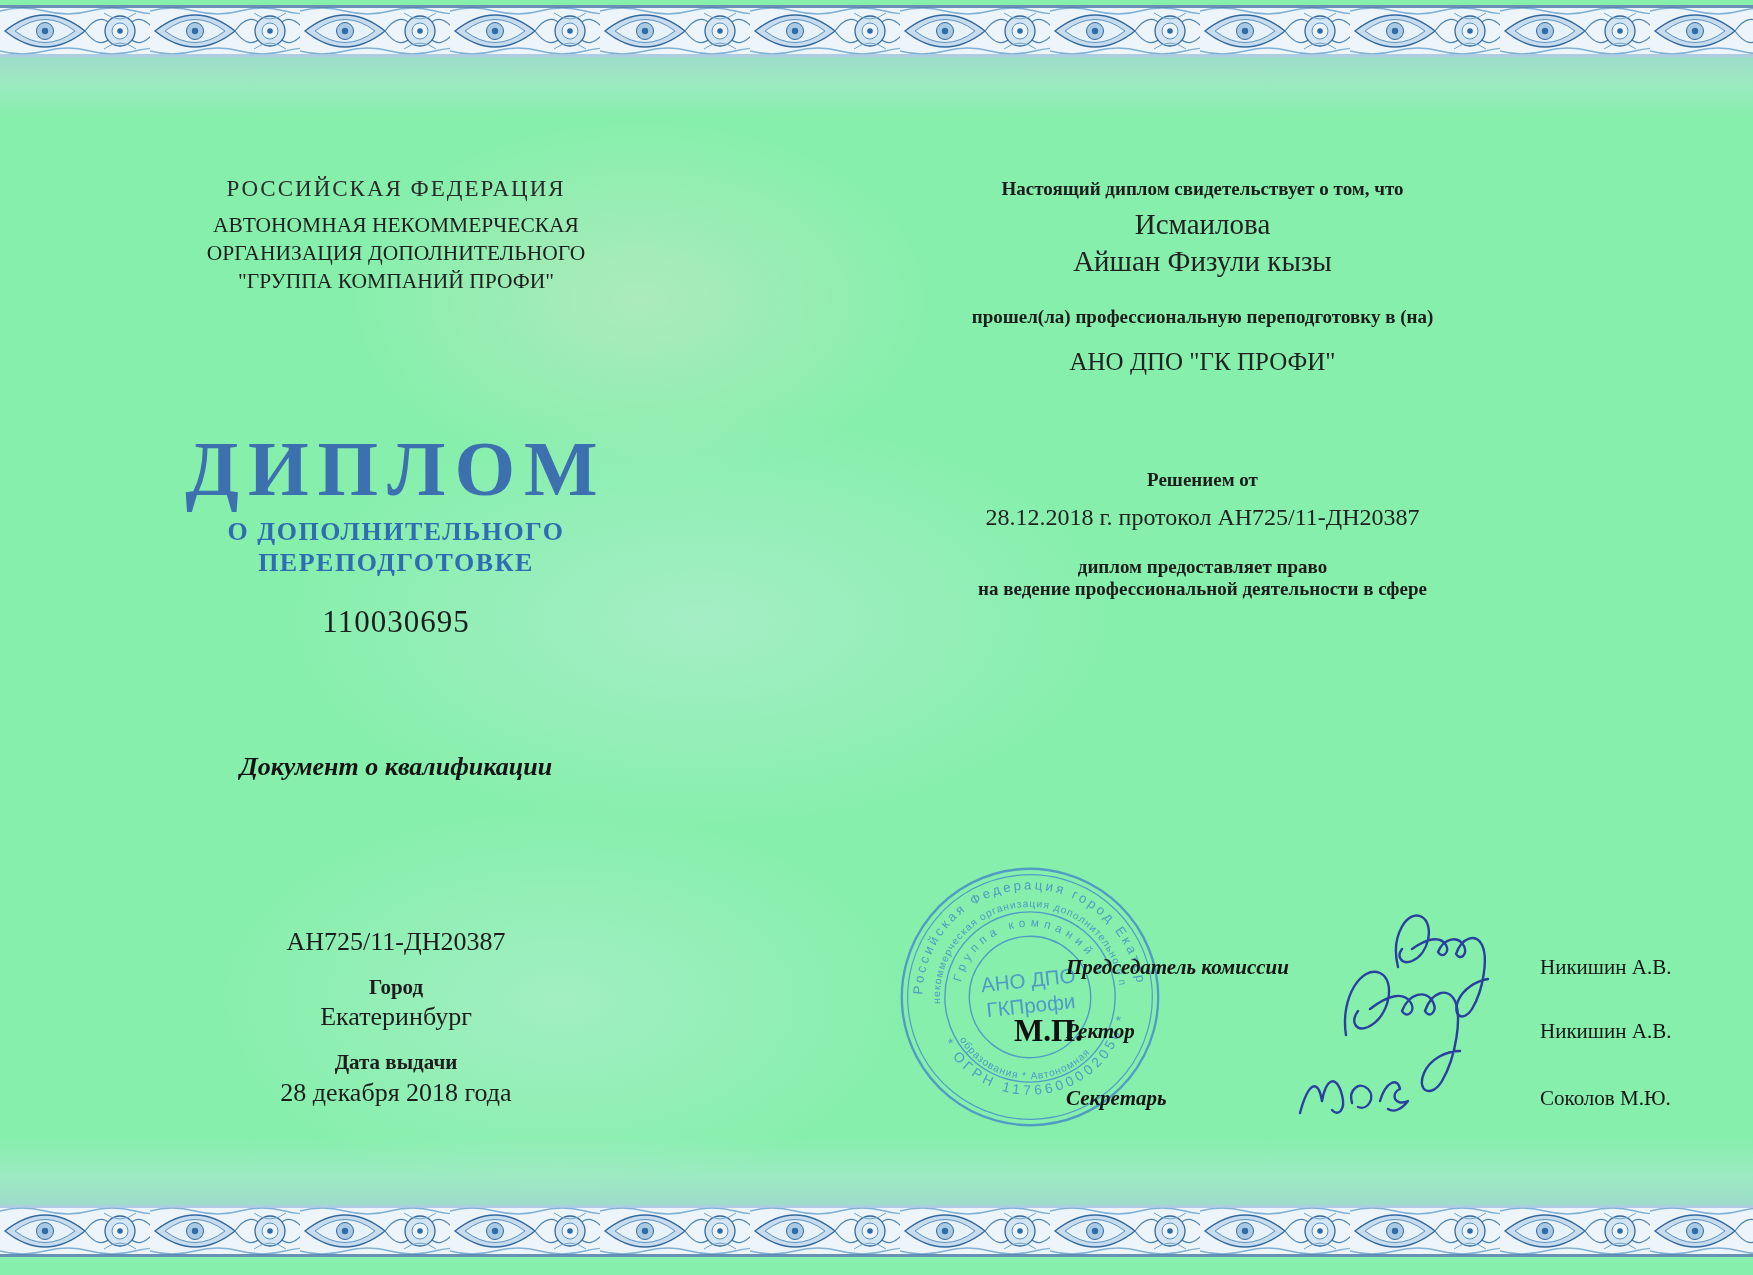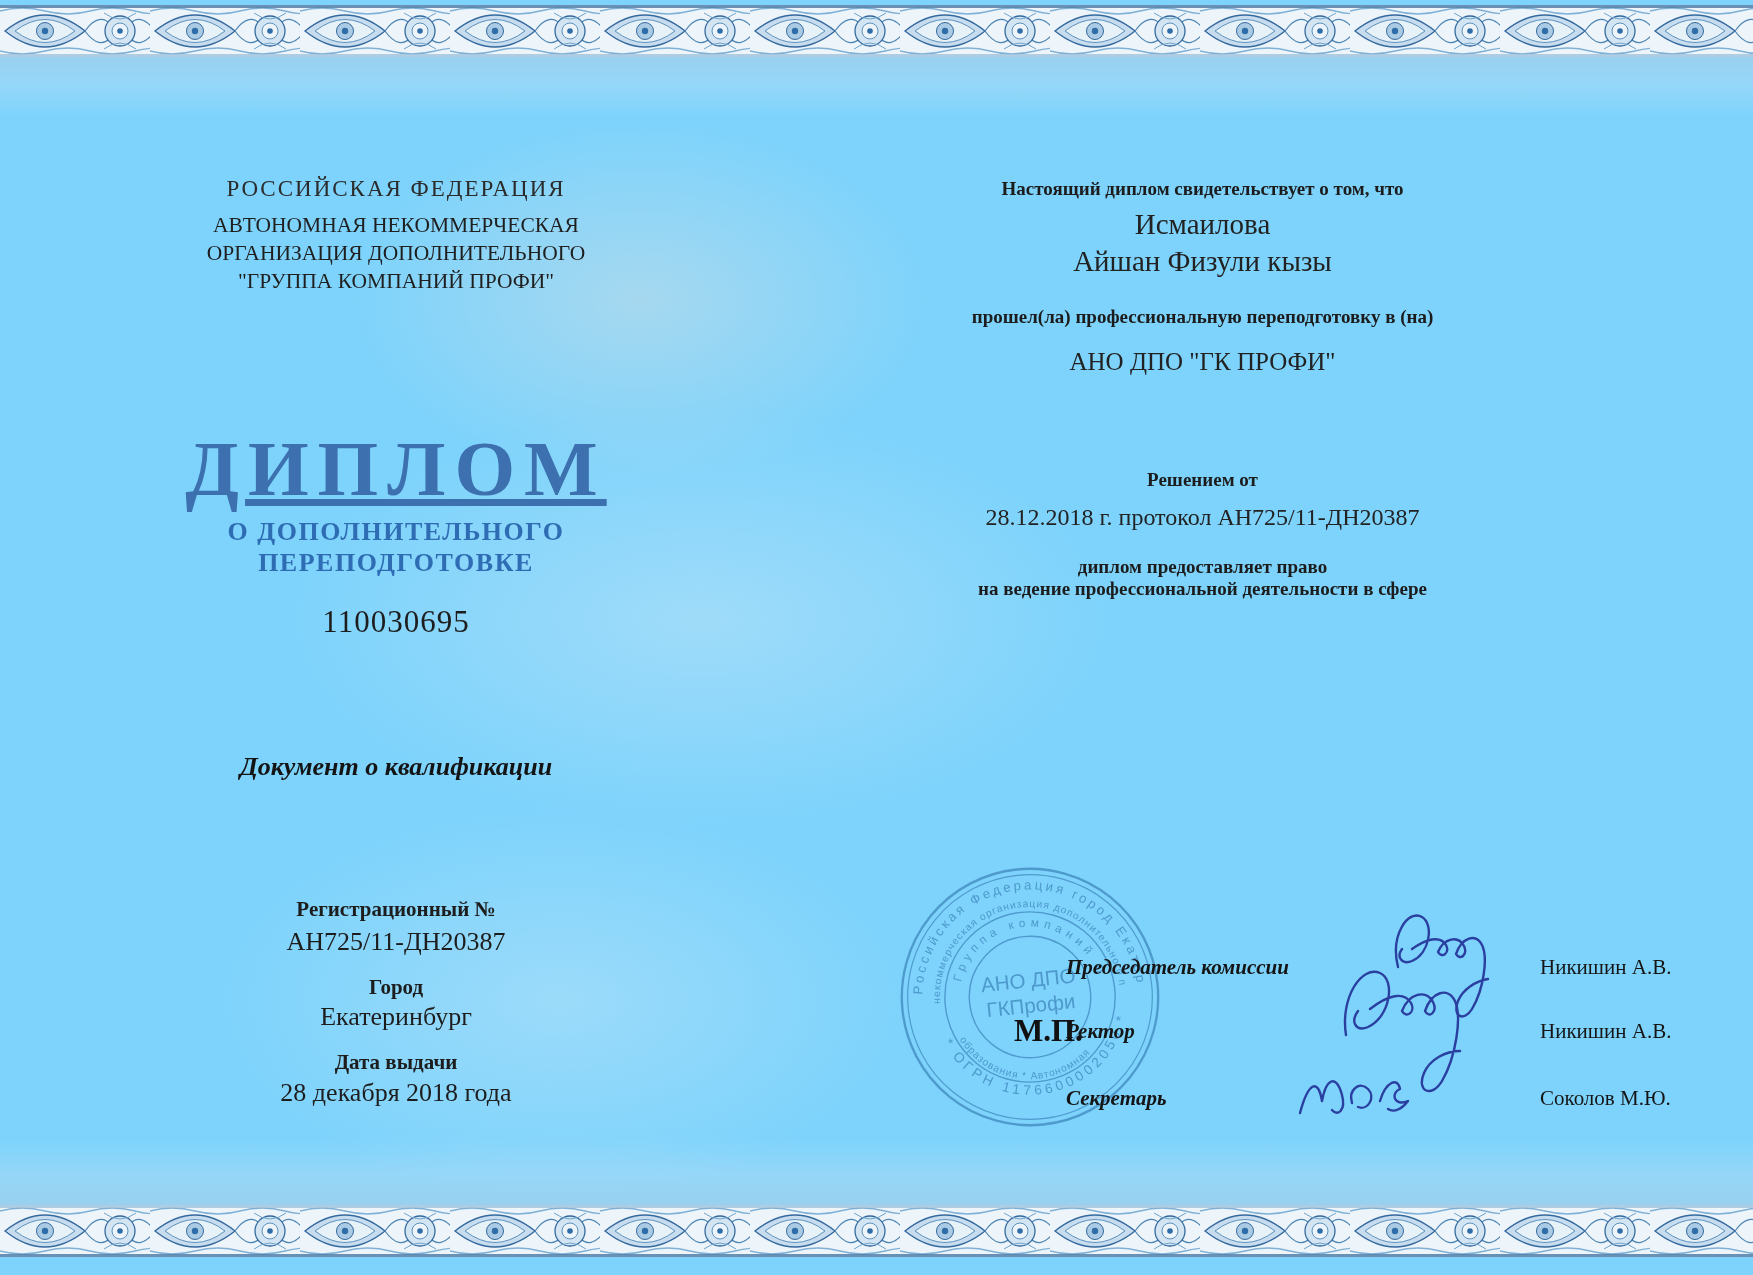--- a/index.html
+++ b/index.html
@@ -1,20 +1,20 @@
 <!DOCTYPE html>
 <html><head>
 <meta charset="utf-8">
 <style>
   html,body{margin:0;padding:0;background:#ffffff;}
   .page{
     position:relative;
     width:1753px;height:1275px;
     overflow:hidden;
-    background:#7dd3fc;
+    background:#86efac;
     font-family:"Liberation Serif", serif;
     color:#222;
   }
   .abs{position:absolute;}
   .ctr{text-align:center;}
   
   .band{left:0;width:1753px;height:52px;}
   .band-top{top:5px;}
   .band-bottom{top:1205px;}
   .speckle{
@@ -31,21 +31,20 @@
       radial-gradient(500px 280px at 560px 1000px, rgba(226,237,245,0.30), rgba(226,237,245,0) 70%);
     pointer-events:none;
   }
   
   .left-col{left:90px;width:612px;}
   .country{top:176px;font-size:23px;letter-spacing:2px;color:#2b2b2b;}
   .org{top:211px;font-size:21.5px;line-height:28px;color:#1f1f1f;}
   .diploma-title{
     top:424px;font-size:78px;font-weight:600;letter-spacing:9px;
     color:#3c70ae;
-    text-decoration:underline;
   }
   .diploma-sub1{top:517px;font-size:26px;font-weight:700;letter-spacing:1.5px;color:#2e6cb3;}
   .diploma-sub2{top:548px;font-size:26px;font-weight:700;letter-spacing:1.5px;color:#2e6cb3;}
   .blank-number{top:604px;font-size:31px;color:#1d1d1d;letter-spacing:1px;}
   .qual-note{top:752px;font-size:26px;font-style:italic;font-weight:700;color:#141414;text-align:center;}
   .fld-label{font-size:21px;font-weight:700;color:#1d1d1d;}
   .fld-value{font-size:26px;color:#1d1d1d;}
   .reg-label{top:897px;}
   .reg-value{top:927px;}
   .city-label{top:975px;}
@@ -152,21 +151,20 @@
   </div>
 
   <div class="abs ctr left-col diploma-title">ДИПЛОМ</div>
   <div class="abs ctr left-col diploma-sub1">О ДОПОЛНИТЕЛЬНОГО</div>
   <div class="abs ctr left-col diploma-sub2">ПЕРЕПОДГОТОВКЕ</div>
 
   <div class="abs ctr left-col blank-number">110030695</div>
 
   <div class="abs ctr left-col qual-note">Документ о квалификации</div>
 
-  <div class="abs ctr left-col fld-label reg-label">Регистрационный №</div>
   <div class="abs ctr left-col fld-value reg-value">АН725/11-ДН20387</div>
 
   <div class="abs ctr left-col fld-label city-label">Город</div>
   <div class="abs ctr left-col fld-value city-value">Екатеринбург</div>
 
   <div class="abs ctr left-col fld-label date-label">Дата выдачи</div>
   <div class="abs ctr left-col fld-value date-value">28 декабря 2018 года</div>
 
   <div class="abs ctr right-col r-bold statement">Настоящий диплом свидетельствует о том, что</div>
   <div class="abs ctr right-col surname">Исмаилова</div>

